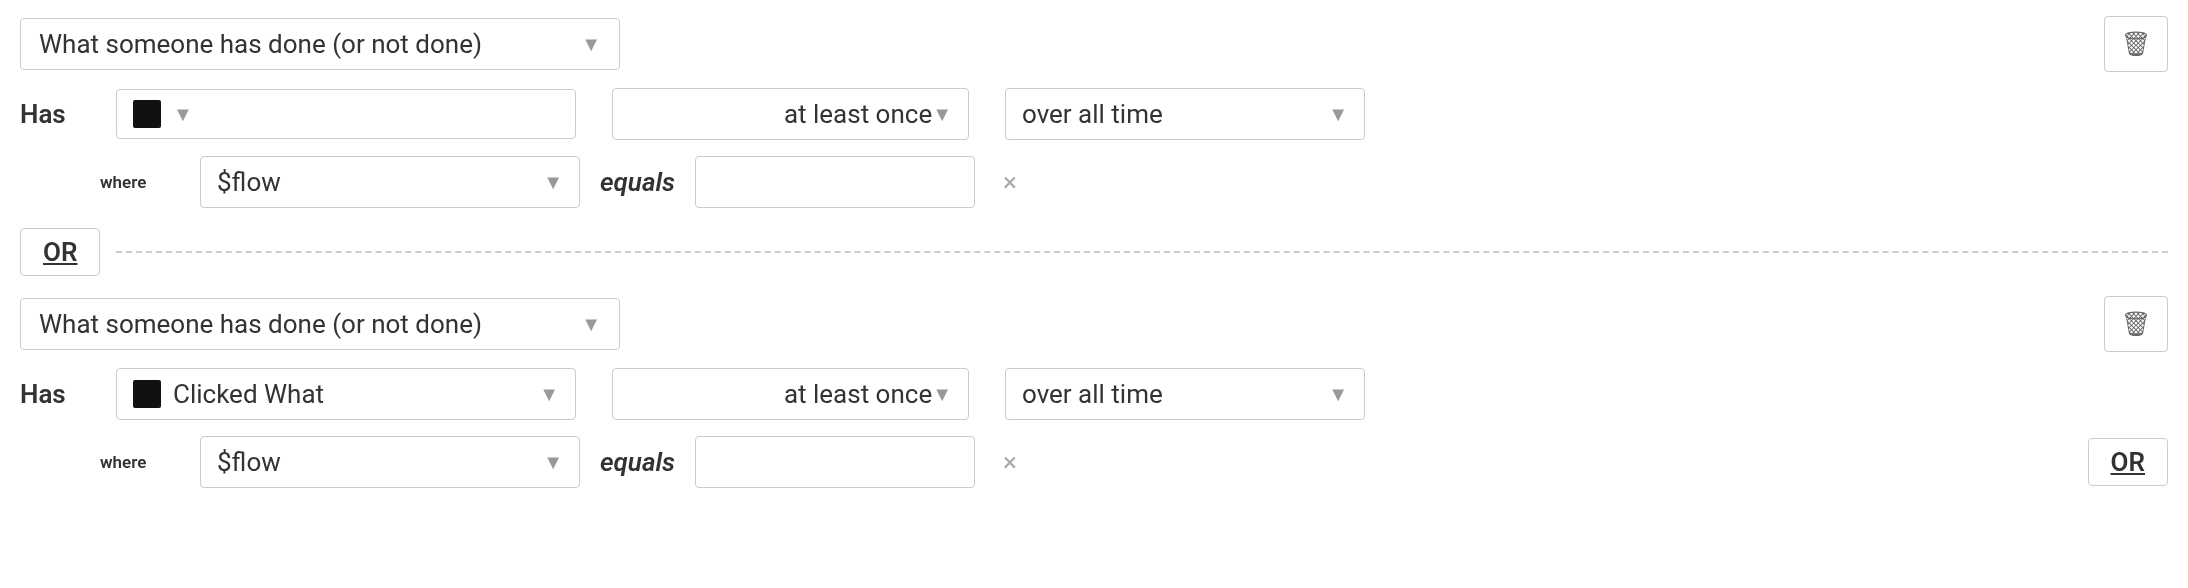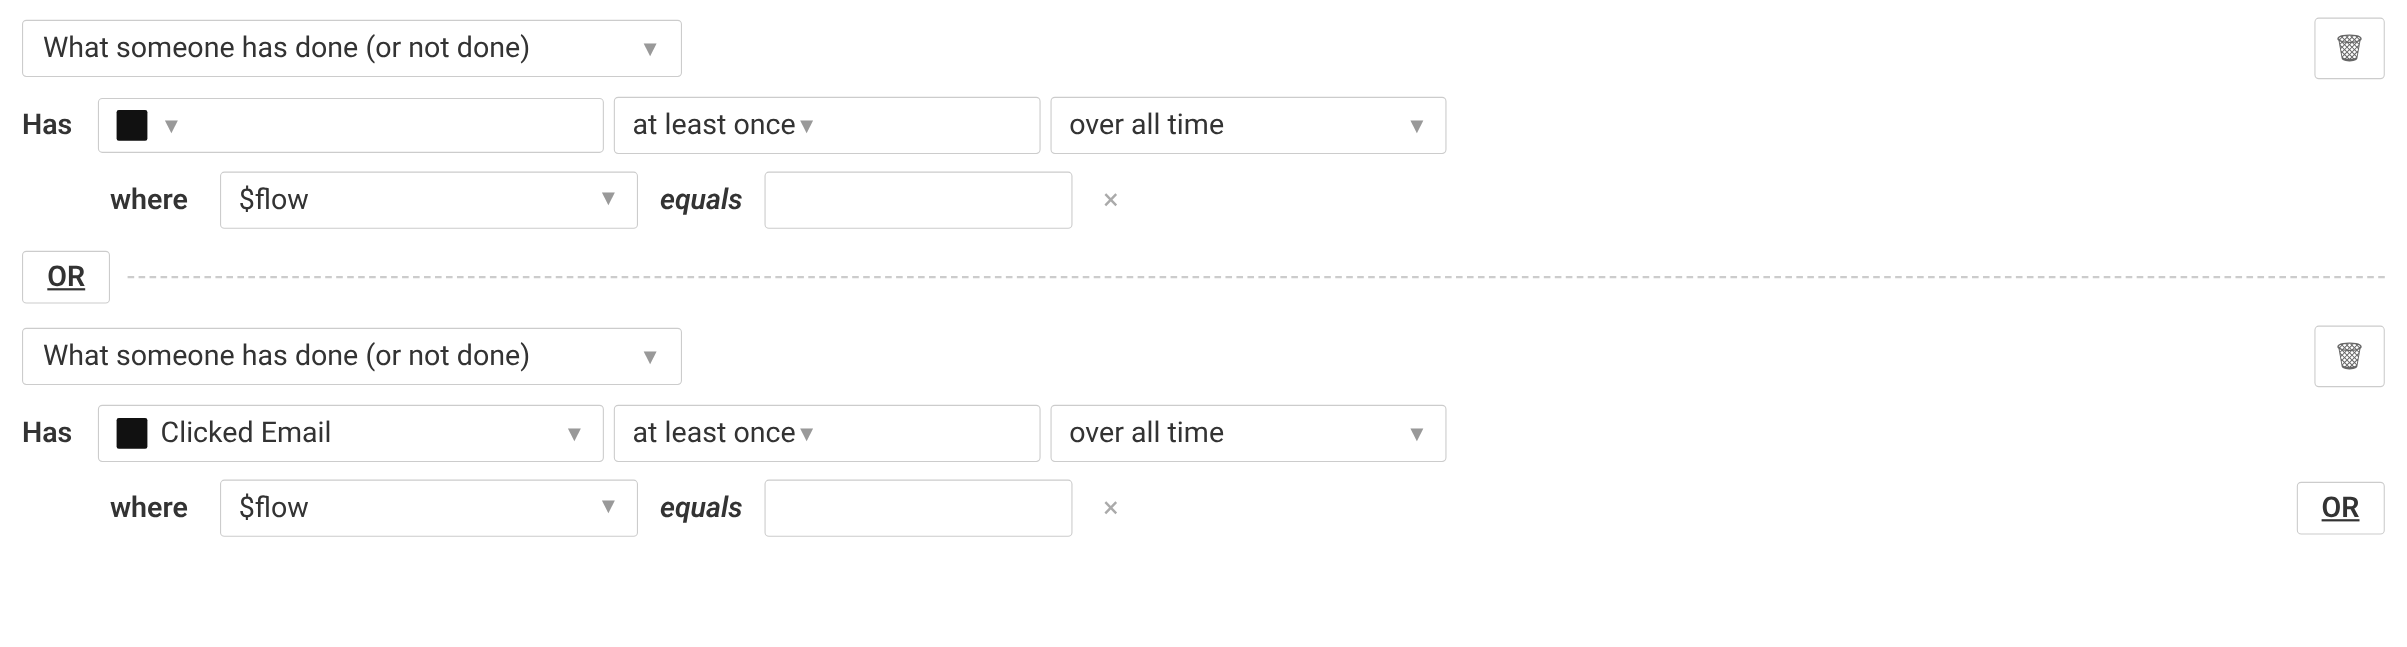--- a/index.html
+++ b/index.html
@@ -58,21 +58,21 @@
       height: 56px;
       cursor: pointer;
       background: #fff;
       color: #666;
       font-size: 24px;
     }
 
     .has-row {
       display: flex;
       align-items: center;
-      gap: 9px;
+      gap: 36px;
       margin-bottom: 16px;
     }
 
     .has-label {
       font-weight: 600;
       font-size: 26px;
       color: #333;
       min-width: 60px;
     }
 
@@ -103,25 +103,25 @@
     }
 
     .select-with-icon .chevron {
       color: #999;
       font-size: 20px;
     }
 
     .simple-select {
       display: flex;
       align-items: center;
-      justify-content: flex-start;
-      border: 1.5px solid #ccc;
-      border-radius: 4px;
-      padding: 10px 16px;
-      width: 388px;
+      justify-content: flex-end;
+      border: 1.5px solid #ccc;
+      border-radius: 4px;
+      padding: 10px 16px;
+      width: 357px;
       cursor: pointer;
       background: #fff;
       font-size: 26px;
       color: #333;
     }
 
     .simple-select .chevron {
       color: #999;
       font-size: 20px;
     }
@@ -148,28 +148,28 @@
     .where-row {
       display: flex;
       align-items: center;
       gap: 20px;
       margin-left: 80px;
       margin-bottom: 16px;
     }
 
     .where-label {
       font-weight: 600;
-      font-size: 26px;
+      font-size: 17px;
       color: #333;
       min-width: 80px;
     }
 
     .where-select {
       display: flex;
-      align-items: flex-start;
+      align-items: center;
       justify-content: space-between;
       border: 1.5px solid #ccc;
       border-radius: 4px;
       padding: 10px 16px;
       width: 380px;
       cursor: pointer;
       background: #fff;
       font-size: 26px;
       color: #333;
     }
@@ -309,21 +309,21 @@
     </div>
     <button class="delete-btn">
       <span>🗑</span>
     </button>
   </div>
 
   <div class="has-row">
     <span class="has-label">Has</span>
     <div class="select-with-icon">
       <div class="icon-sq"></div>
-      <span class="label">Clicked Email</span>
+      <span class="label">Clicked What</span>
       <span class="chevron">▼</span>
     </div>
     <div class="simple-select">
       <span>at least once</span>
       <span class="chevron">▼</span>
     </div>
     <div class="time-select">
       <span>over all time</span>
       <span class="chevron">▼</span>
     </div>

